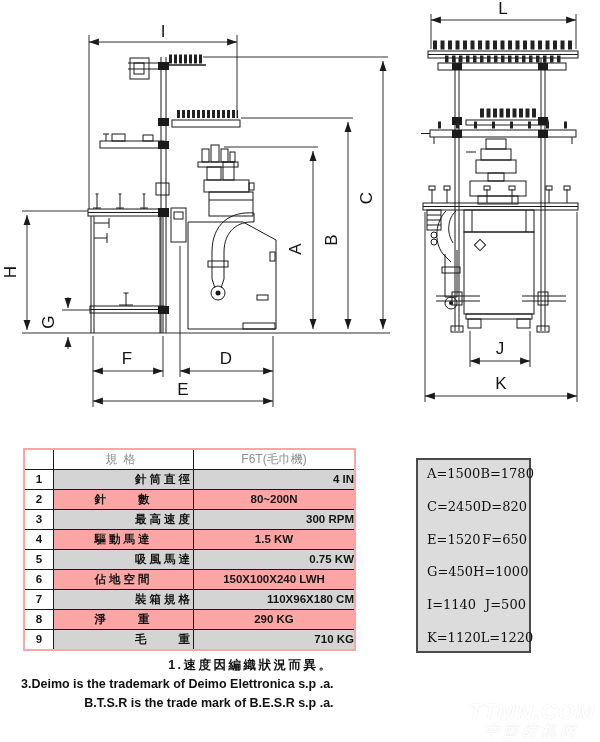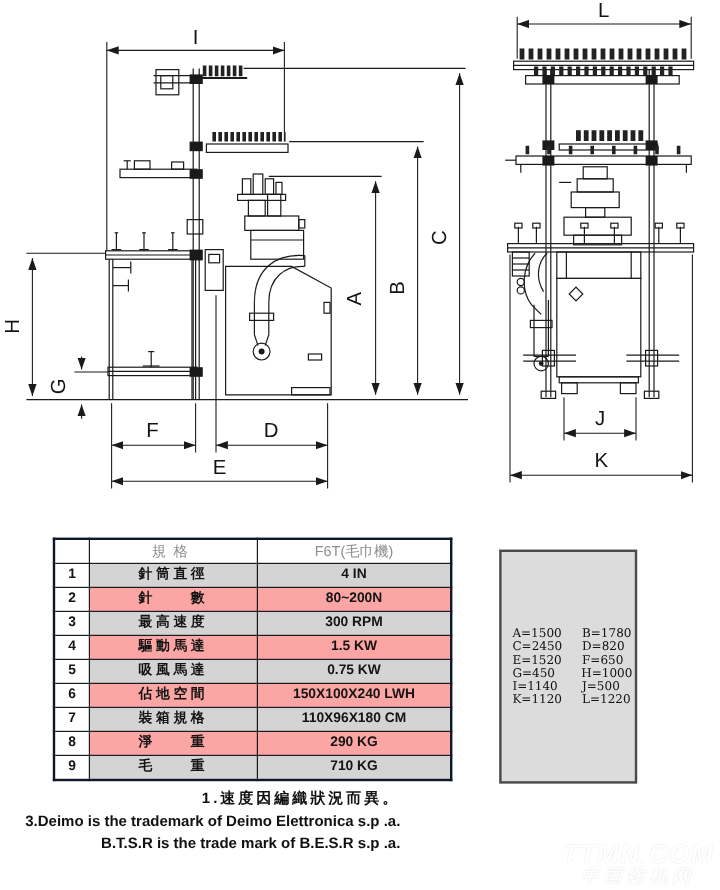--- a/index.html
+++ b/index.html
@@ -1,40 +1,40 @@
 <!DOCTYPE html>
 <html><head>
 <meta charset="utf-8">
 <style>
   html,body{margin:0;padding:0;background:#fff;}
   .page{position:relative;width:600px;height:742px;background:#ffffff;overflow:hidden;
         font-family:"Liberation Sans",sans-serif;}
   svg text{font-family:"Liberation Sans",sans-serif;}
 
   
-  table.spec{position:absolute;left:44px;top:448px;border-collapse:collapse;
-             border:2px solid #0f172a;}
+  table.spec{position:absolute;left:23px;top:448px;border-collapse:collapse;
+             border:2px solid #fca5a5;}
   table.spec td{border:1px solid #1a1a1a;height:19px;padding:0;margin:0;
                 text-align:center;vertical-align:middle;color:#141414;
                 font-weight:bold;font-size:11.5px;line-height:19px;}
   td.c-no{width:28px;background:#ffffff;font-size:12px;}
   td.c-name{width:139px;letter-spacing:3px;font-size:12px;}
   td.c-val{width:160px;}
   tr.head td{background:#ffffff;color:#8d8d8d;font-weight:normal;font-size:12px;}
   tr.head td.c-name{letter-spacing:6px;}
-  tr.shade td.c-name, tr.shade td.c-val{background:#d4d4d4;}
+  tr.shade td.c-name, tr.shade td.c-val{background:#d4d4d4;text-align:right;}
   tr.plain td.c-name, tr.plain td.c-val{background:#fca5a5;}
 
   
   .dimbox{position:absolute;left:416px;top:458px;width:115px;height:195px;
           background:#dcdcdc;border:2px solid #4a4a4a;box-sizing:border-box;
-          display:flex;flex-direction:column;justify-content:center;
+          display:flex;flex-direction:column;justify-content:space-between;
           padding:6px 2px 6px 9px;
           font-family:"DejaVu Serif","Liberation Serif",serif;
-          font-size:10px;color:#111;}
+          font-size:13px;color:#111;}
   .dimrow{display:flex;}
   .dimrow span:first-child{width:58px;}
 
   
   .notes{position:absolute;left:21px;top:656px;color:#111;
          font-weight:bold;font-size:12.5px;line-height:19px;white-space:nowrap;text-align:right;}
   .notes .zh{letter-spacing:2.5px;}
   .notes .indent{margin-left:18px;}
 
   

